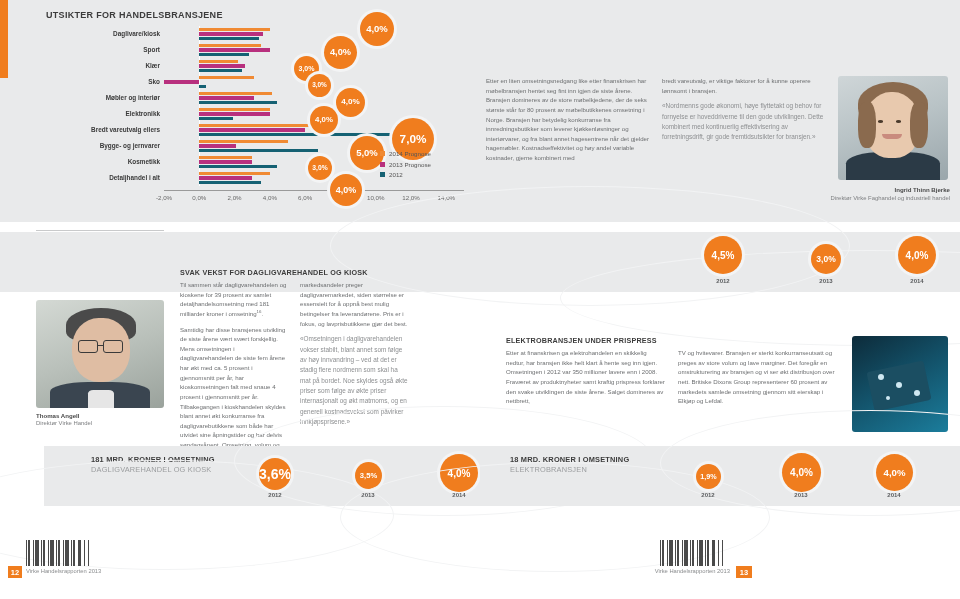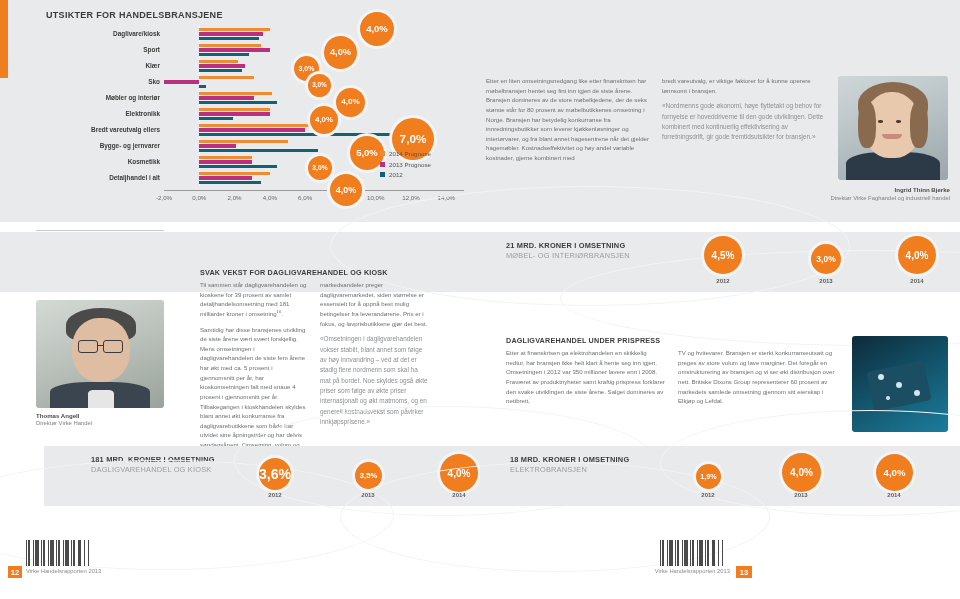--- a/index.html
+++ b/index.html
@@ -145,21 +145,21 @@
   .dag-photo .face { position:absolute; left:36px; top:18px; width:58px; height:64px; border-radius:46%; background:#dfbda3; }
   .dag-photo .hair { position:absolute; left:30px; top:8px; width:70px; height:34px; border-radius:50% 50% 30% 30%; background:#4a4a4a; }
   .dag-photo .glass-l { position:absolute; left:42px; top:40px; width:20px; height:13px; border:1.4px solid #3a3a3a; border-radius:3px; }
   .dag-photo .glass-r { position:absolute; left:67px; top:40px; width:20px; height:13px; border:1.4px solid #3a3a3a; border-radius:3px; }
   .dag-photo .bridge { position:absolute; left:62px; top:45px; width:5px; height:1.4px; background:#3a3a3a; }
   .dag-photo .body { position:absolute; left:14px; bottom:0; width:100px; height:26px; border-radius:38% 38% 0 0; background:#3a4550; }
   .dag-photo .shirt { position:absolute; left:52px; bottom:0; width:26px; height:18px; background:#e6e6e6; border-radius:20% 20% 0 0;}
   .dag-name { position: absolute; left: 36px; top: 412px; font-size: 6.1px; font-weight: bold; color: #4a4a4a; }
   .dag-role { position: absolute; left: 36px; top: 420px; font-size: 5.9px; color: #7d7f81; }
 
-  .dag-block { position: absolute; left: 180px; top: 268px; width: 230px; margin-left: 20px; }
+  .dag-block { position: absolute; left: 180px; top: 268px; width: 230px; }
   .elek-block { position: absolute; left: 506px; top: 336px; width: 340px; }
 
   .elek-photo {
     position: absolute; left: 852px; top: 336px; width: 96px; height: 96px;
     border-radius: 3px; overflow: hidden;
     background: linear-gradient(150deg,#0d2b3a 0%,#13536b 48%,#1b7d9c 100%);
   }
   .elek-photo .chip { position:absolute; left:18px; top:30px; width:58px; height:40px; background:#1b4e62; border-radius:3px; transform: rotate(-12deg); }
   .elek-photo .led  { position:absolute; width:6px; height:6px; border-radius:50%; background:#cfe8f2; }
 
@@ -302,24 +302,20 @@
     <div class="caption-name">Ingrid Thinn Bjerke</div>
     <div class="caption-role">Direktør Virke Faghandel og industriell handel</div>
   </div>
 
   <div class="fig-sep"></div>
   <div class="fig-cap">
     <b>Figur 6:</b><span> Prognoser for vekst i detaljomsetningen Kilde: Virkes konjunkturbarometer.</span>
   </div>
 
   <div class="band band-21">
-    <div style="position:absolute;left:506px;top:9px">
-      <div class="band-title">21 MRD. KRONER I OMSETNING</div>
-      <div class="band-sub">MØBEL- OG INTERIØRBRANSJEN</div>
-    </div>
     <div class="swoosh" style="left:330px;top:-46px;width:520px;height:120px;border-color:#f2f3f4;border-width:1.5px"></div>
     <div class="swoosh" style="left:560px;top:18px;width:620px;height:96px;border-color:#f2f3f4;border-width:1.5px"></div>
 
     <div class="stat-bubble" style="left:704px;top:4px;width:38px;height:38px;font-size:10px">
       <span>4,5%</span>
     </div>
     <div class="stat-year" style="left:723px;top:46px">2012</div>
 
     <div class="stat-bubble" style="left:811px;top:12px;width:30px;height:30px;font-size:8.5px">
       <span>3,0%</span>
@@ -352,21 +348,21 @@
         <p class="body-p">Samtidig har disse bransjenes utvikling de siste årene vært svært forskjellig. Mens omsetningen i dagligvarehandelen de siste fem årene har økt med ca. 5 prosent i gjennomsnitt per år, har kioskomsetningen falt med snaue 4 prosent i gjennomsnitt per år. Tilbakegangen i kioskhandelen skyldes blant annet økt konkurranse fra dagligvarebutikkene som både har utvidet sine åpningstider og har delvis søndagsåpent. Omsetning, volum og fokus på</p>
       </div>
       <div class="col" style="width:108px">
         <p class="body-p">markedsandeler preger dagligvaremarkedet, siden størrelse er essensielt for å oppnå best mulig betingelser fra leverandørene. Pris er i fokus, og lavprisbutikkene gjør det best.</p>
         <p class="quote-p">«Omsetningen i dagligvarehandelen vokser stabilt, blant annet som følge av høy innvandring – ved at det er stadig flere nordmenn som skal ha mat på bordet. Noe skyldes også økte priser som følge av økte priser internasjonalt og økt matmoms, og en generell kostnadsvekst som påvirker innkjøpsprisene.»</p>
       </div>
     </div>
   </div>
 
   <div class="elek-block">
-    <div class="blk-title">DAGLIGVAREHANDEL UNDER PRISPRESS</div>
+    <div class="blk-title">ELEKTROBRANSJEN UNDER PRISPRESS</div>
     <div class="cols2">
       <div class="col" style="width:160px">
         <p class="body-p">Etter at finanskrisen ga elektrohandelen en skikkelig nedtur, har bransjen ikke helt klart å hente seg inn igjen. Omsetningen i 2012 var 350 millioner lavere enn i 2008. Fraværet av produktnyheter samt kraftig prispress forklarer den svake utviklingen de siste årene. Salget domineres av nettbrett,</p>
       </div>
       <div class="col" style="width:160px">
         <p class="body-p">TV og hvitevarer. Bransjen er sterkt konkurranseutsatt og preges av store volum og lave marginer. Det foregår en omstrukturering av bransjen og vi ser økt distribusjon over nett. Britiske Dixons Group representerer 60 prosent av markedets samlede omsetning gjennom sitt eierskap i Elkjøp og Lefdal.</p>
       </div>
     </div>
   </div>
 

